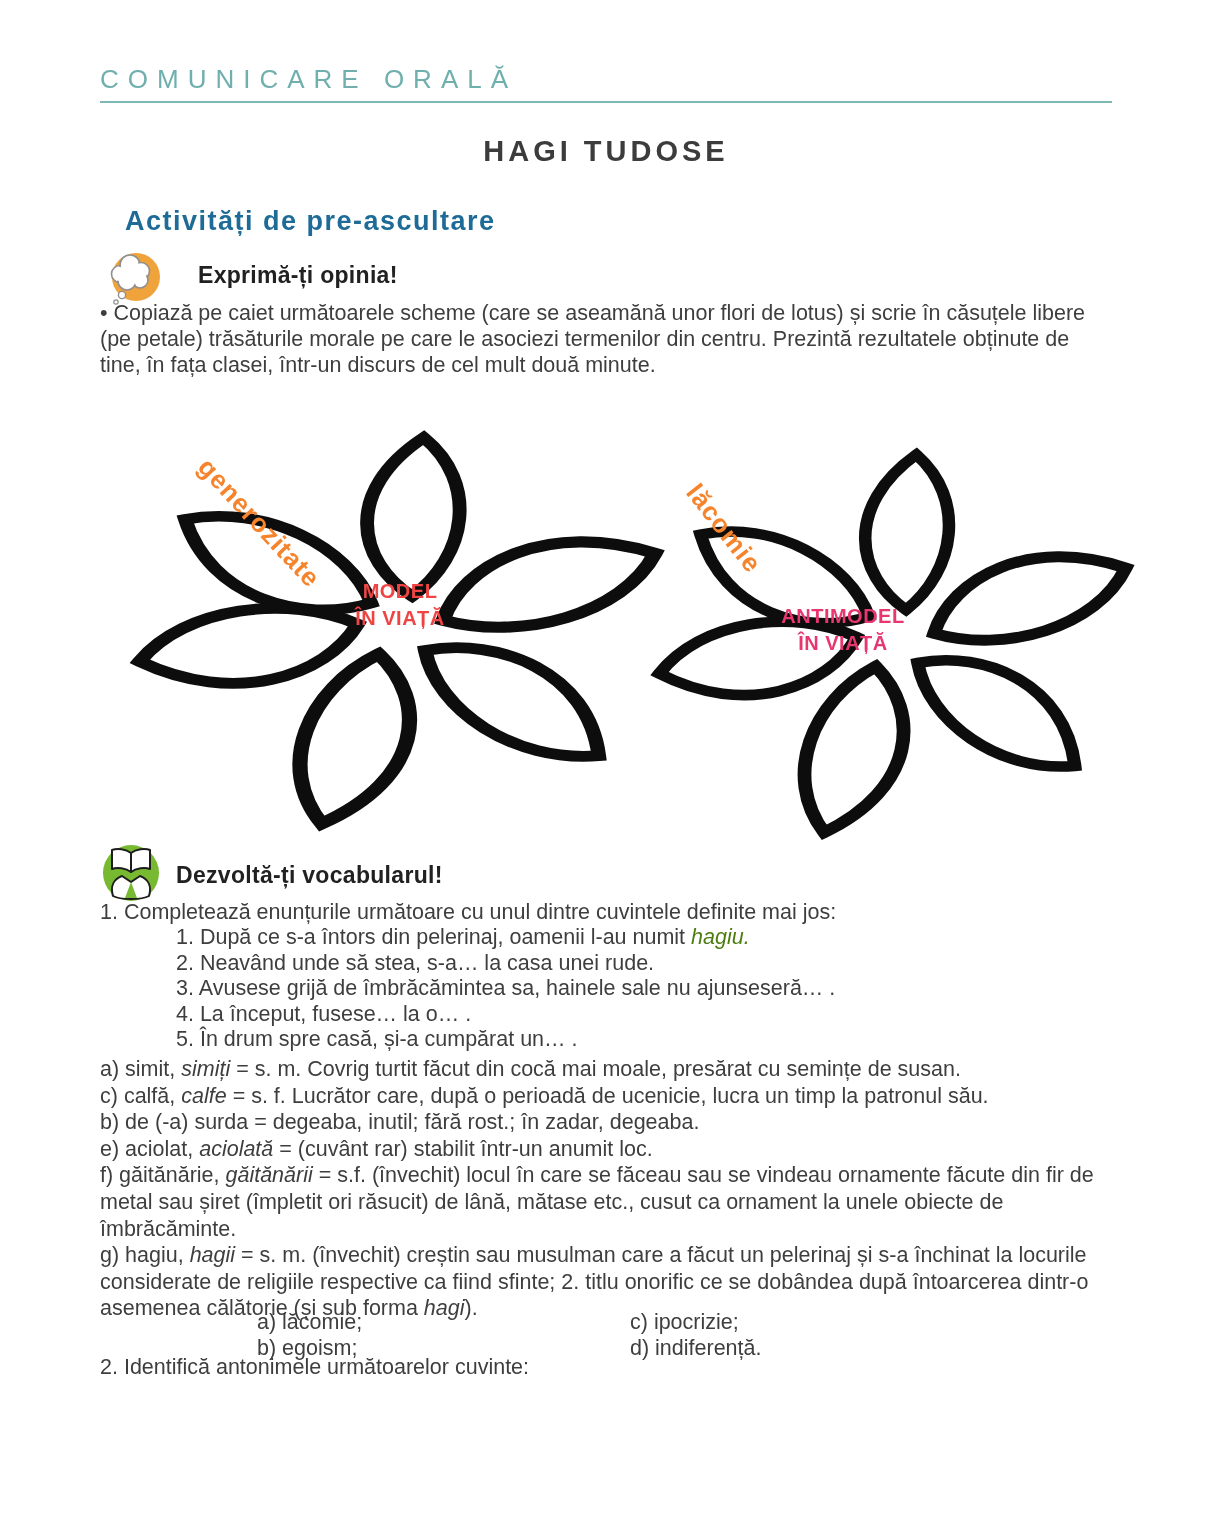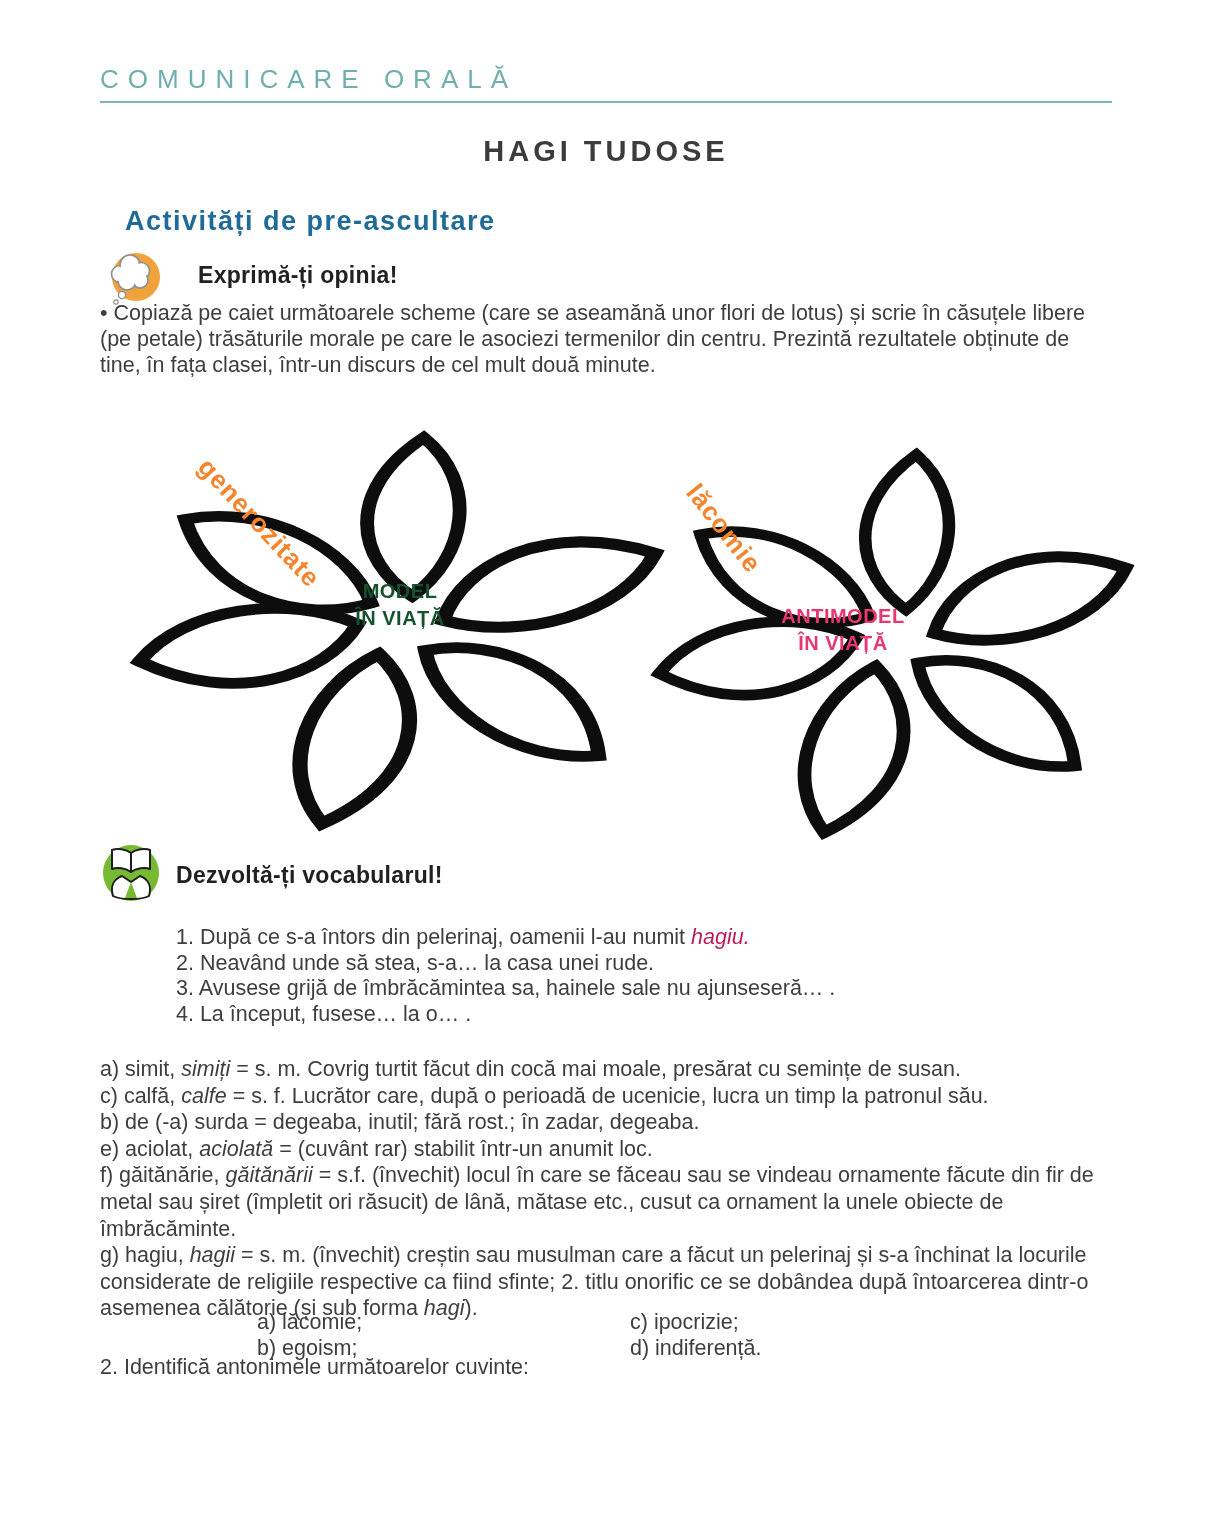--- a/index.html
+++ b/index.html
@@ -101,21 +101,21 @@
         <path transform="rotate(-48) scale(1.02)" d="M 2 -32 C -50 -58 -78 -128 -30 -198 C 24 -162 34 -84 2 -32 Z"></path>
         <path transform="rotate(14)" d="M 2 -32 C -50 -58 -78 -128 -30 -198 C 24 -162 34 -84 2 -32 Z"></path>
         <path transform="rotate(78) scale(1.08)" d="M 2 -32 C -50 -58 -78 -128 -30 -198 C 24 -162 34 -84 2 -32 Z"></path>
         <path transform="rotate(140) scale(1.05)" d="M 2 -32 C -50 -58 -78 -128 -30 -198 C 24 -162 34 -84 2 -32 Z"></path>
         <path transform="rotate(205) scale(1.1)" d="M 2 -32 C -50 -58 -78 -128 -30 -198 C 24 -162 34 -84 2 -32 Z"></path>
         <path transform="rotate(268) scale(1.05)" d="M 2 -32 C -50 -58 -78 -128 -30 -198 C 24 -162 34 -84 2 -32 Z"></path>
       </g>
     </svg>
   </div>
   <div class="petal-label" style="left:214px;top:452px;transform:rotate(47deg);">generozitate</div>
-  <div class="center-label" style="left:325px;top:578px;color:#14532d;">
+  <div class="center-label" style="left:325px;top:578px;color:#ef4444;">
     <div>MODEL</div>
     <div>ÎN VIAȚĂ</div>
   </div>
 
   <div class="flower" style="left:610px;top:408px;">
     <svg width="570" height="460" viewBox="-250 -250 500 500" preserveAspectRatio="none">
       <g fill="#ffffff" stroke="#0d0d0d" stroke-width="11" stroke-linejoin="miter">
         <path transform="rotate(-48) scale(1.02)" d="M 2 -32 C -50 -58 -78 -128 -30 -198 C 24 -162 34 -84 2 -32 Z"></path>
         <path transform="rotate(14)" d="M 2 -32 C -50 -58 -78 -128 -30 -198 C 24 -162 34 -84 2 -32 Z"></path>
         <path transform="rotate(78) scale(1.08)" d="M 2 -32 C -50 -58 -78 -128 -30 -198 C 24 -162 34 -84 2 -32 Z"></path>
@@ -137,26 +137,28 @@
       <g fill="#ffffff" stroke="#1d1d1d" stroke-width="2" stroke-linejoin="round">
         <path d="M31 12 C26 8 17 7 12 9 L12 28 C17 26 26 27 31 31 Z"></path>
         <path d="M31 12 C36 8 45 7 50 9 L50 28 C45 26 36 27 31 31 Z"></path>
         <path d="M13 55 C10 45 14 38 22 35 L31 41 L40 35 C48 38 52 45 49 55 C42 59 20 59 13 55 Z"></path>
       </g>
       <path d="M31 41 L25 57 L37 57 Z" fill="#77b930"></path>
     </svg>
   </div>
   <div class="activity-heading" style="left:176px;top:862px;">Dezvoltă-ți vocabularul!</div>
 
+  <div class="ex-intro body-text" style="top:899px;">1. Completează enunțurile următoare cu unul dintre cuvintele definite mai jos:</div>
 
   <div class="ex1-list">
-    <div class="li"><span>1. După ce s-a întors din pelerinaj, oamenii l-au numit </span><span style="font-style: italic; color: #be185d;">hagiu.</span></div>
+    <div class="li"><span>1. După ce s-a întors din pelerinaj, oamenii l-au numit </span><span style="font-style: italic; color: #4d7c0f;">hagiu.</span></div>
     <div class="li"><span>2. Neavând unde să stea, s-a… la casa unei rude.</span></div>
     <div class="li"><span>3. Avusese grijă de îmbrăcămintea sa, hainele sale nu ajunseseră… .</span></div>
     <div class="li"><span>4. La început, fusese… la o… .</span></div>
+    <div class="li"><span>5. În drum spre casă, și-a cumpărat un… .</span></div>
   </div>
 
   <div class="definitions">
     <div><span>a) simit, </span><span style="font-style: italic;">simiți</span><span> = s. m. Covrig turtit făcut din cocă mai moale, presărat cu semințe de susan.</span></div>
     <div><span>c) calfă, </span><span style="font-style: italic;">calfe</span><span> = s. f. Lucrător care, după o perioadă de ucenicie, lucra un timp la patronul său.</span></div>
     <div><span>b) de (-a) surda = degeaba, inutil; fără rost.; în zadar, degeaba.</span></div>
     <div><span>e) aciolat, </span><span style="font-style: italic;">aciolată</span><span> = (cuvânt rar) stabilit într-un anumit loc.</span></div>
     <div><span>f) găitănărie, </span><span style="font-style: italic; margin-top: 32px;">găitănării</span><span> = s.f. (învechit)  locul în care  se făceau sau se vindeau ornamente făcute din fir de metal sau șiret (împletit ori răsucit) de lână, mătase etc., cusut ca ornament la unele obiecte de îmbrăcăminte.</span></div>
     <div><span>g) hagiu, </span><span style="font-style: italic;">hagii</span><span>  = s. m. (învechit) creștin sau musulman care a făcut un pelerinaj și s-a închinat la locurile considerate de religiile respective ca fiind sfinte; 2. titlu onorific ce se dobândea după întoarcerea dintr-o asemenea călătorie (și sub forma </span><span style="font-style: italic;">hagi</span><span>).</span></div>
   </div>

